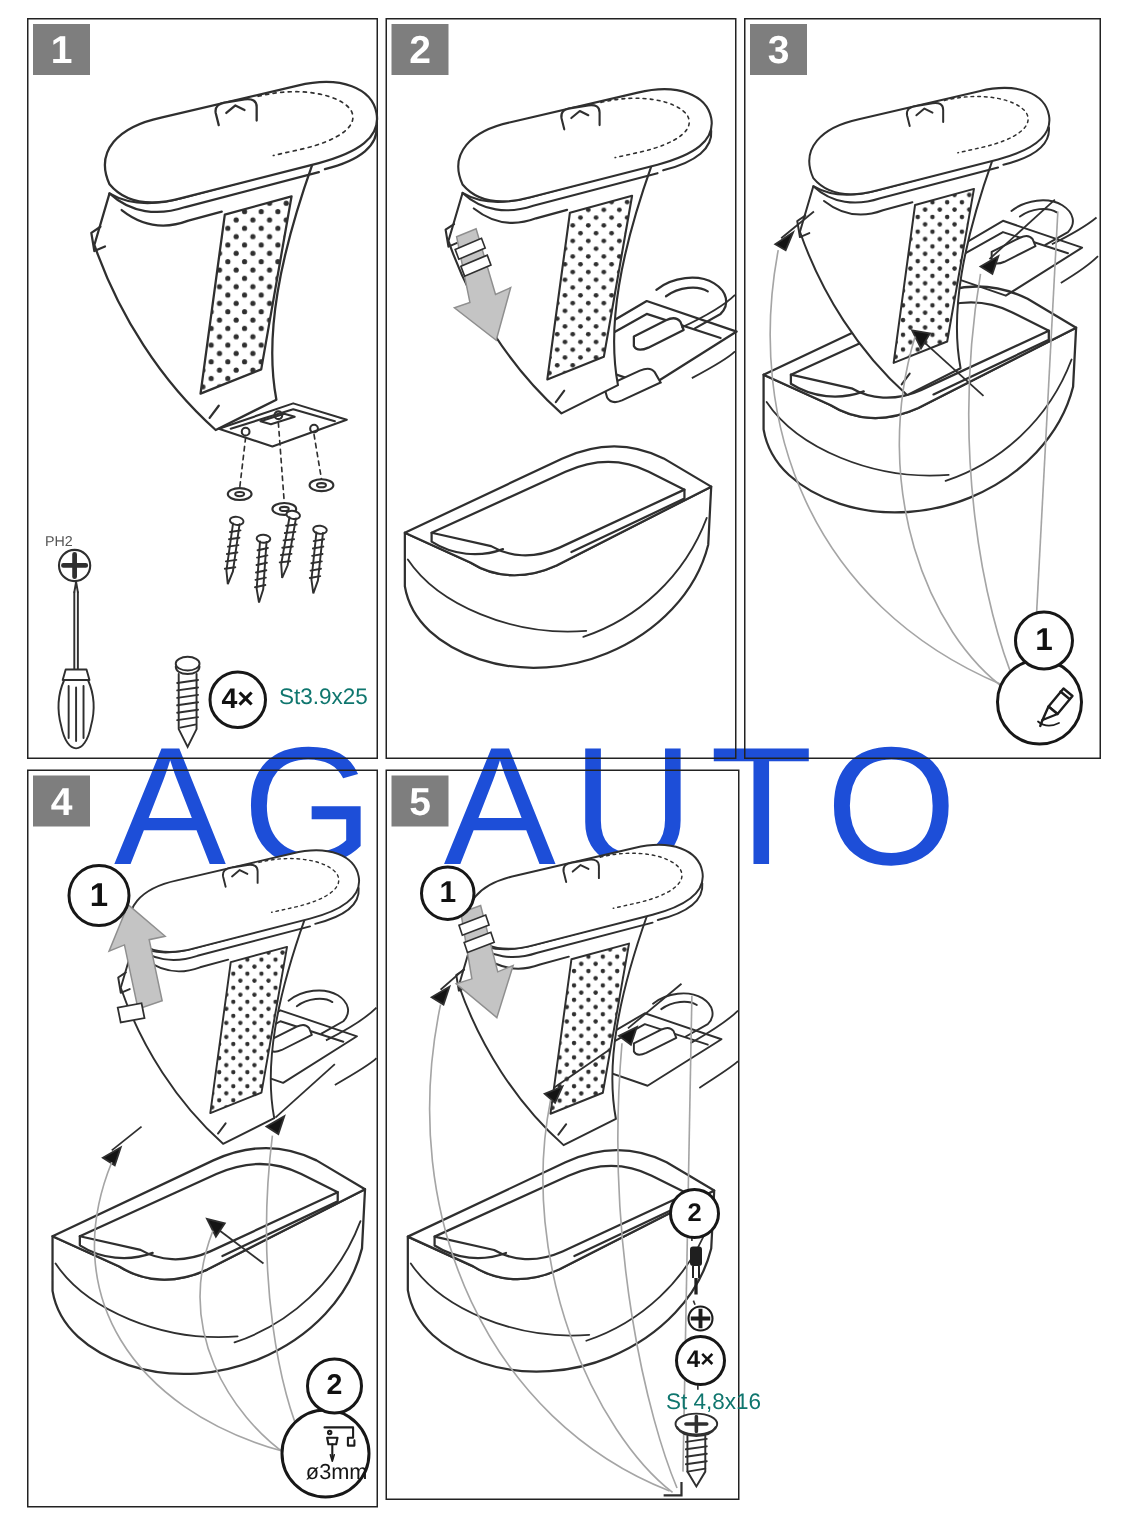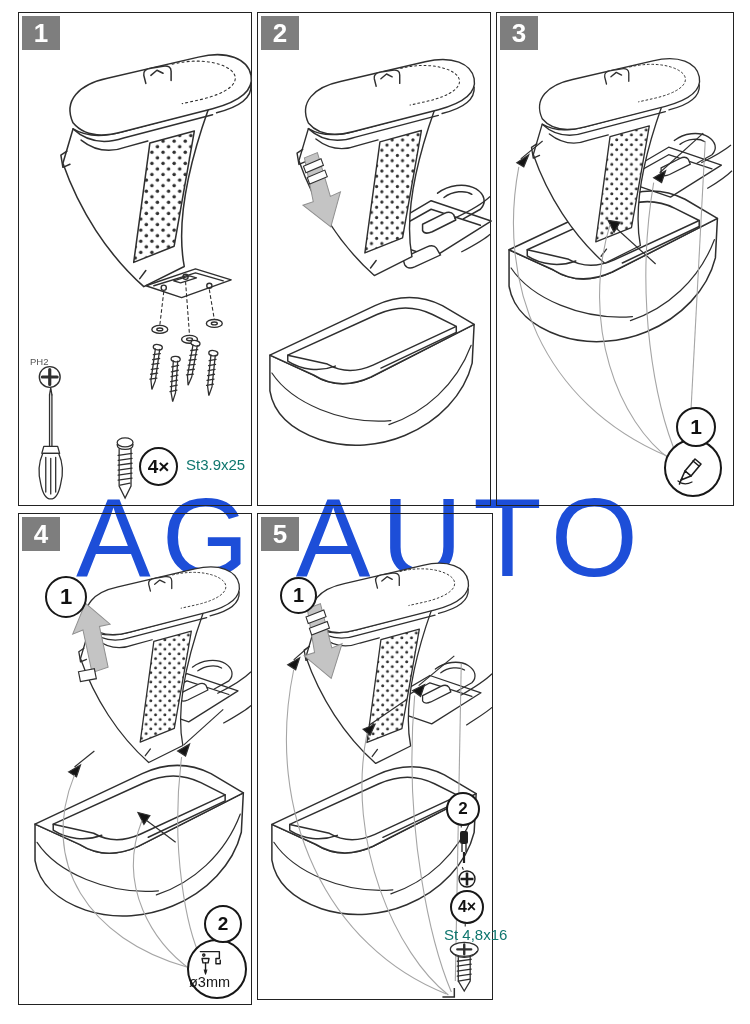--- a/index.html
+++ b/index.html
@@ -7,21 +7,21 @@
        font-family:"Liberation Sans",sans-serif;color:#161616}
   .watermark{position:absolute;left:76px;top:482px;font-size:112px;font-weight:normal;
        letter-spacing:11px;color:#1d4ed8;z-index:0;white-space:nowrap;line-height:1}
   .panel{position:absolute;border:1.6px solid #222;z-index:1;background:transparent;box-sizing:border-box}
   .art{position:absolute;left:0;top:0;width:100%;height:100%;display:block}
   .badge{position:absolute;left:3px;top:3px;width:38px;height:34px;background:#7e7e7e;color:#fff;
        font-weight:bold;font-size:26px;display:flex;align-items:center;justify-content:center;z-index:3}
   .cnum{position:absolute;border:2.4px solid #171717;border-radius:50%;background:#fff;color:#111;
        font-weight:bold;display:flex;align-items:center;justify-content:center;z-index:3;box-sizing:border-box}
   .bigcircle{position:absolute;border:2.2px solid #171717;border-radius:50%;background:#fff;z-index:2;
-       display:flex;align-items:flex-start;justify-content:center;flex-direction:column;box-sizing:border-box}
+       display:flex;align-items:flex-end;justify-content:center;flex-direction:column;box-sizing:border-box}
   .spec{position:absolute;z-index:3;white-space:nowrap;color:#0f766e}
   .toolicon{position:absolute;z-index:3}
   svg{overflow:visible}
 </style>
 </head>
 <body>
 
 <svg width="0" height="0" style="position:absolute" aria-hidden="true">
   <defs>
     <pattern id="dots" width="11" height="11" patternUnits="userSpaceOnUse">

